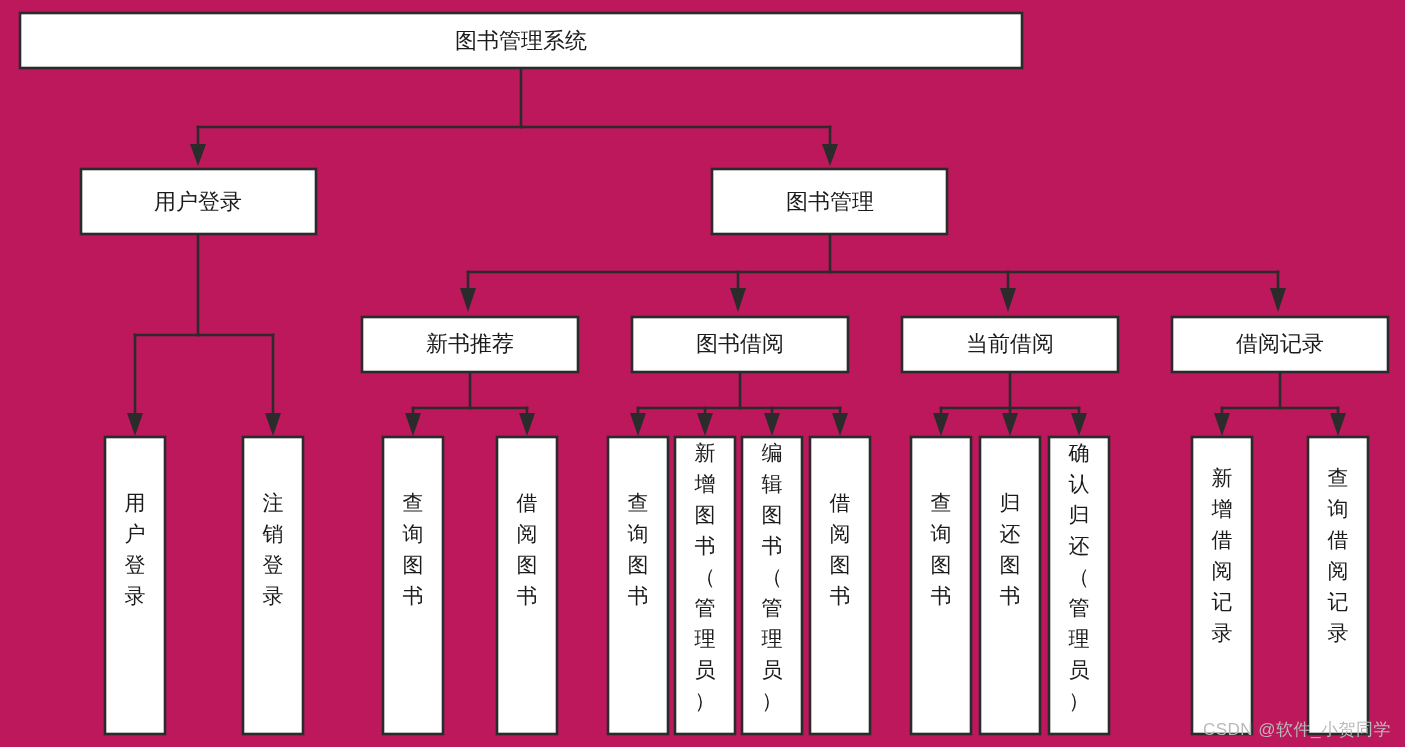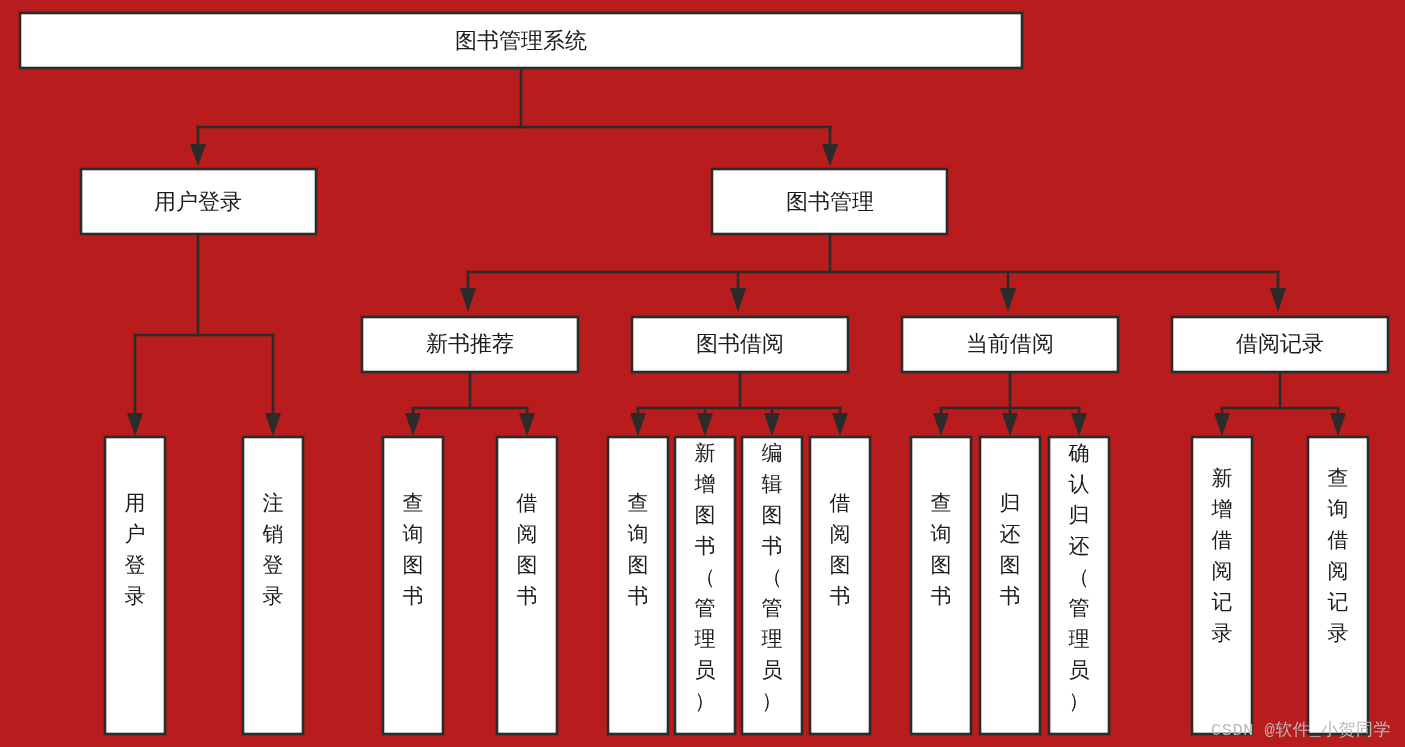--- a/index.html
+++ b/index.html
@@ -7,21 +7,21 @@
     padding: 0;
     background: #ffffff;
   }
   body {
     font-family: "Liberation Sans", "DejaVu Sans", sans-serif;
   }
   #diagram-root {
     position: relative;
     width: 1405px;
     height: 747px;
-    background: #b91c1c;
+    background: #be185d;
     overflow: hidden;
   }
   svg#flow-svg {
     position: absolute;
     left: 0;
     top: 0;
     width: 1405px;
     height: 747px;
     display: block;
   }
@@ -50,21 +50,21 @@
   .node-label-v {
     font-family: "Liberation Sans", "DejaVu Sans", sans-serif;
     font-size: 21px;
     fill: #1b1b1b;
     text-anchor: middle;
   }
   .watermark-text {
     position: absolute;
     right: 14px;
     bottom: 6px;
-    font-family: Liberation Mono, monospace;
+    font-family: Liberation Sans, sans-serif;
     font-size: 17px;
     color: #b9b9b9;
     letter-spacing: 0.5px;
     white-space: nowrap;
     user-select: none;
   }
 </style>
 </head>
 <body>
 

